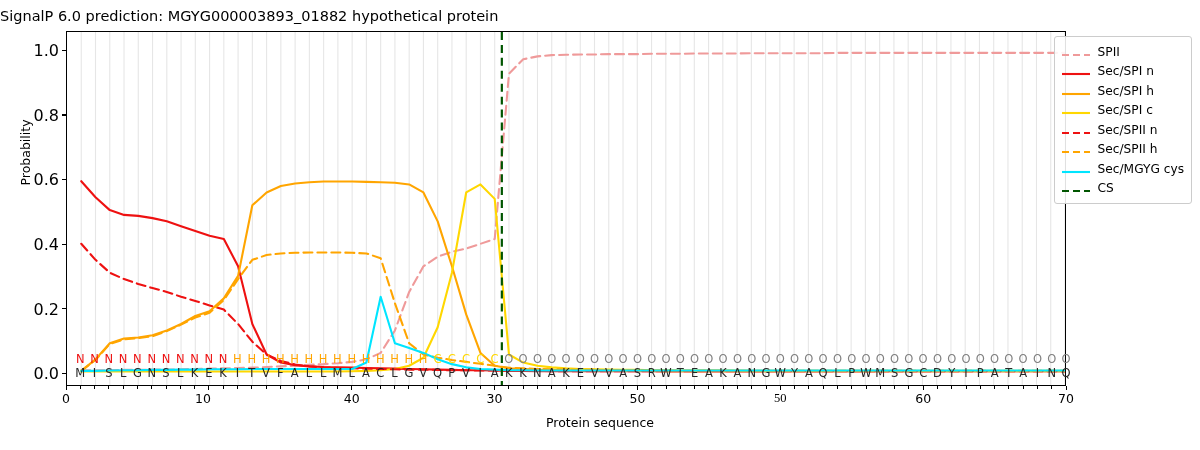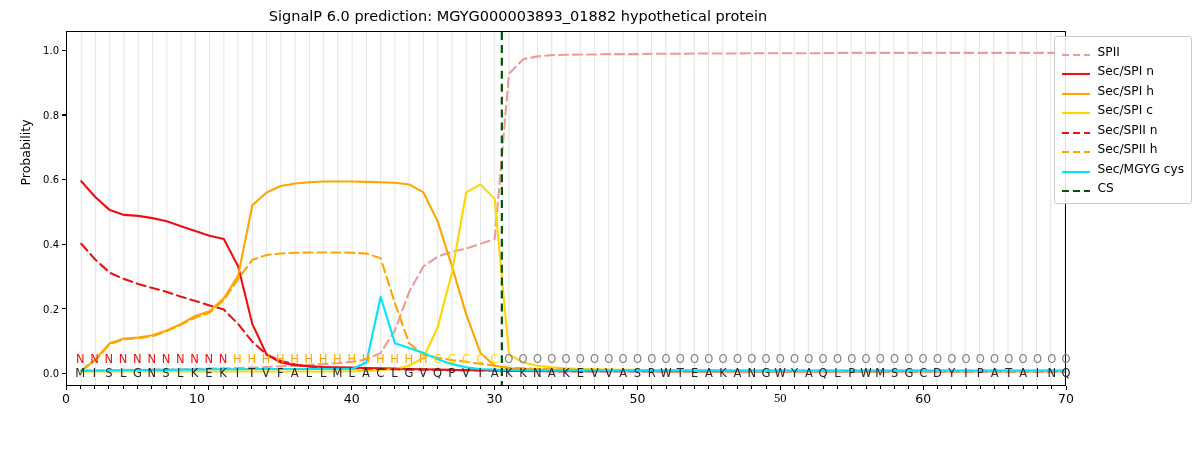--- a/index.html
+++ b/index.html
@@ -12,21 +12,20 @@
   #figure {
     position: relative;
     width: 1200px; height: 450px;
     background: #ffffff;
     overflow: hidden;
   }
   #chart-title {
     position: absolute;
     left: 0; top: 8px;
     width: 1036px;
-    text-align: center;
     font-size: 14.5px;
     color: #000000;
     white-space: nowrap;
   }
   
   #plot-frame {
     position: absolute;
     left: 66px; top: 31px;
     width: 1000px; height: 355px;
     border: 1.1px solid #000000;
@@ -40,21 +39,21 @@
   #grid-svg, #curves-svg {
     position: absolute; left: 0; top: 0;
     width: 100%; height: 100%;
   }
   
   .ytick-label {
     position: absolute;
     right: 1141px;
     width: 40px;
     text-align: right;
-    font-size: 10px;
+    font-size: 16px;
     color: #000000;
     transform: translateY(-50%);
   }
   .ytick-mark {
     position: absolute;
     left: 62px;
     width: 4px;
     height: 1.1px;
     background: #000000;
   }
@@ -145,32 +144,33 @@
   }
 </style>
 </head>
 <body>
 
 <div id="figure">
 
   <div id="chart-title">SignalP 6.0 prediction: MGYG000003893_01882 hypothetical protein</div>
 
   <div id="ylabel">Probability</div>
+  <div id="xlabel">Protein sequence</div>
 
   <div id="ytick-labels">
       <div class="ytick-label" style="top: 373.091px;">0.0</div>
       <div class="ytick-label" style="top: 308.545px;">0.2</div>
       <div class="ytick-label" style="top: 244px;">0.4</div>
       <div class="ytick-label" style="top: 179.455px;">0.6</div>
       <div class="ytick-label" style="top: 114.909px;">0.8</div>
       <div class="ytick-label" style="top: 50.3636px;">1.0</div>
     </div>
   <div id="xtick-labels">
       <div class="xtick-label" style="left: 66px;">0</div>
-      <div class="xtick-label" style="left: 197px;">10</div>
+      <div class="xtick-label" style="left: 203px;">10</div>
       <div class="xtick-label" style="left: 351.714px;">40</div>
       <div class="xtick-label" style="left: 494.571px;">30</div>
       <div class="xtick-label" style="left: 637.429px;">50</div>
       <div class="xtick-label" style="left: 780.286px; font-family: Liberation Serif, serif;">50</div>
       <div class="xtick-label" style="left: 923.143px;">60</div>
       <div class="xtick-label" style="left: 1066px;">70</div>
     </div>
   <div id="tick-marks">
       <div class="ytick-mark" style="top: 372.591px;"></div>
       <div class="ytick-mark" style="top: 308.045px;"></div>

